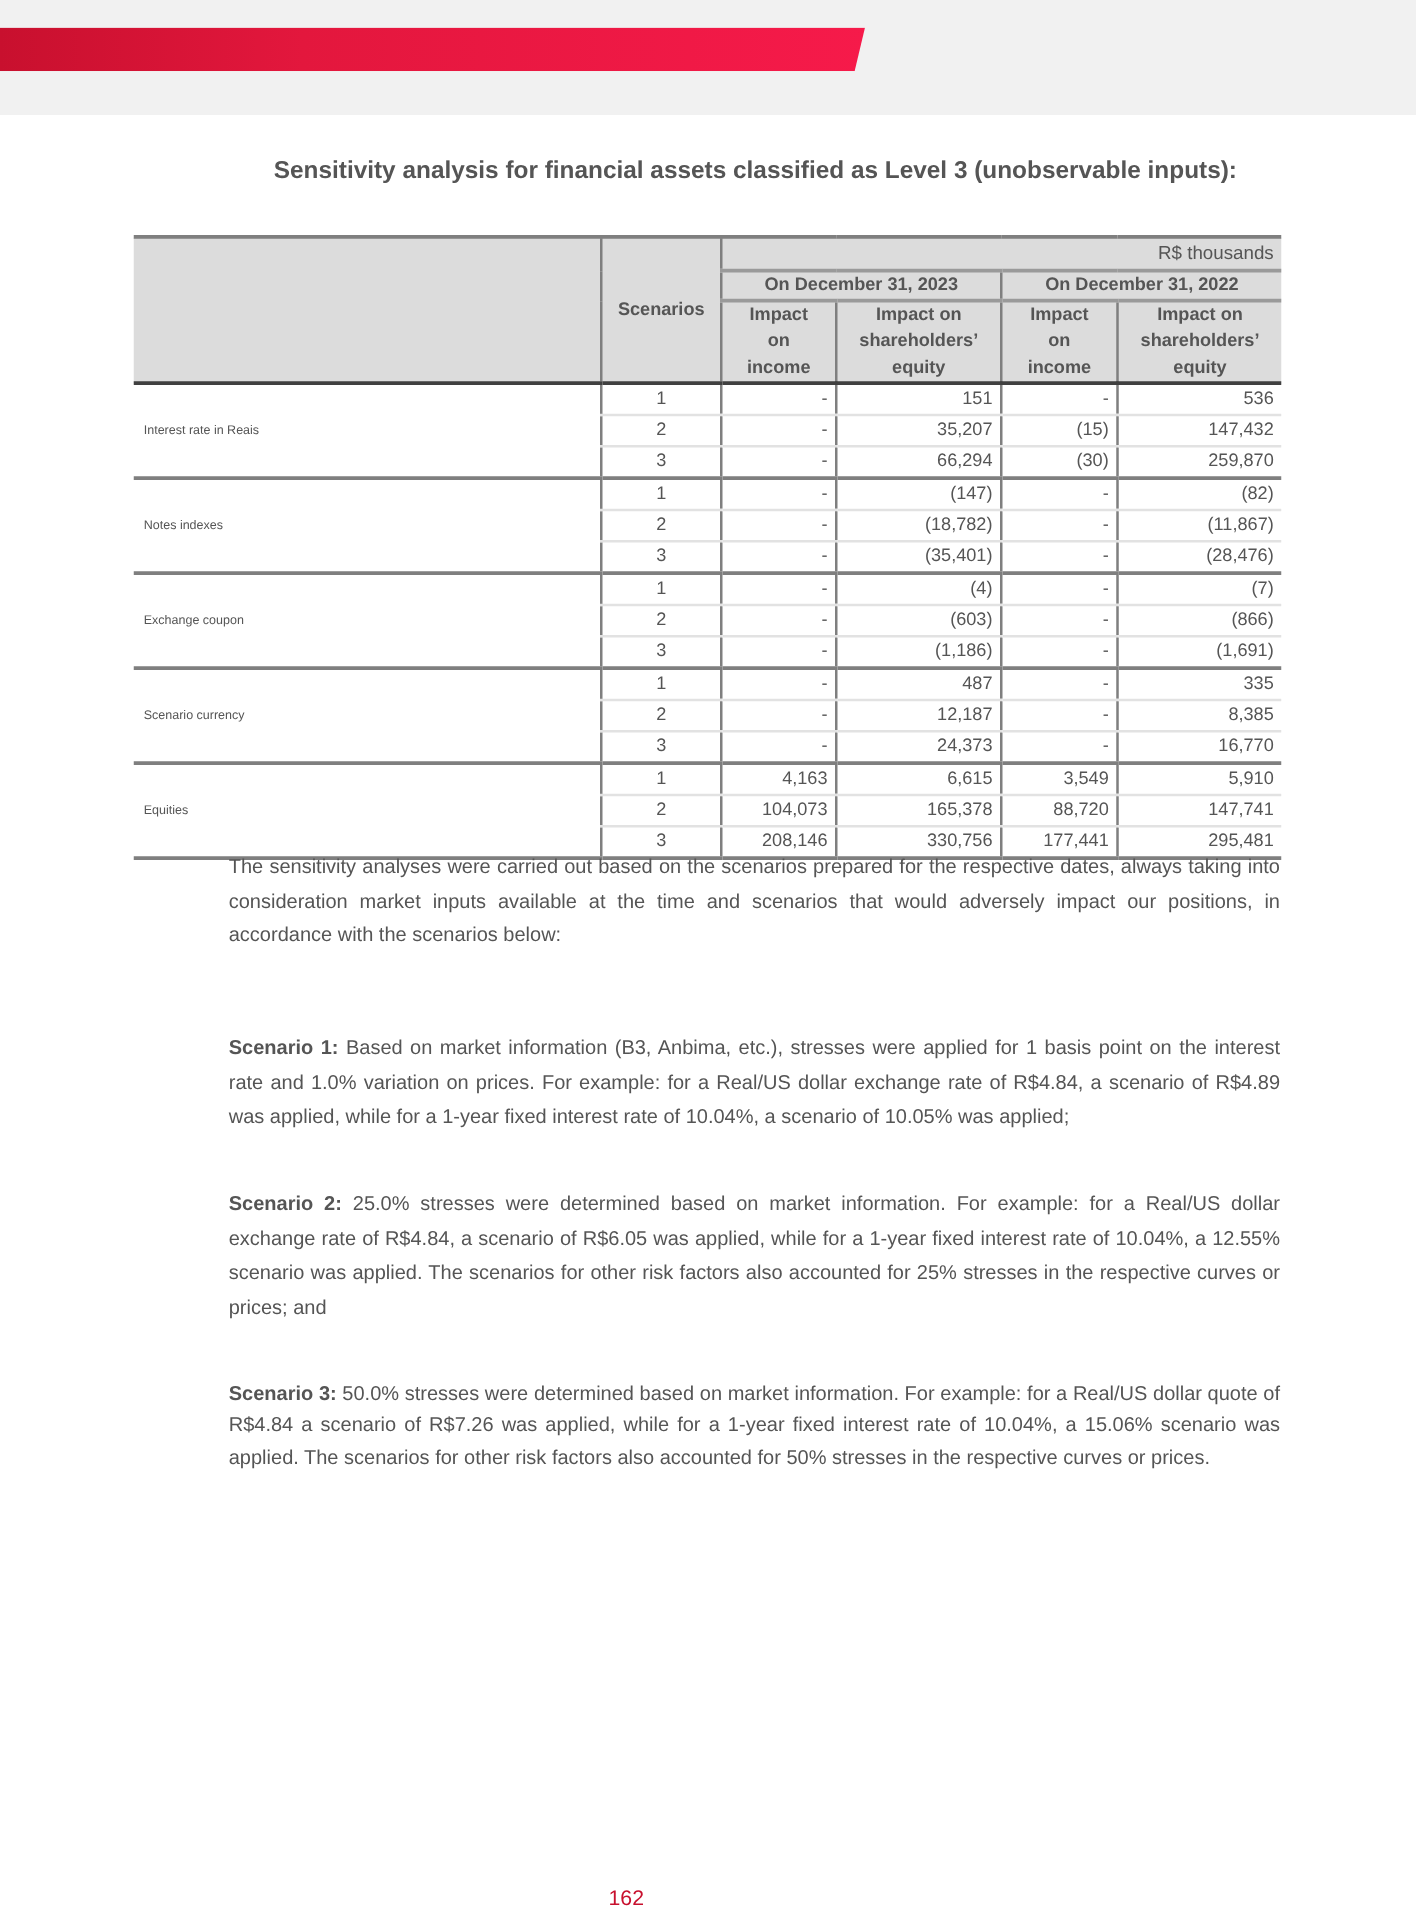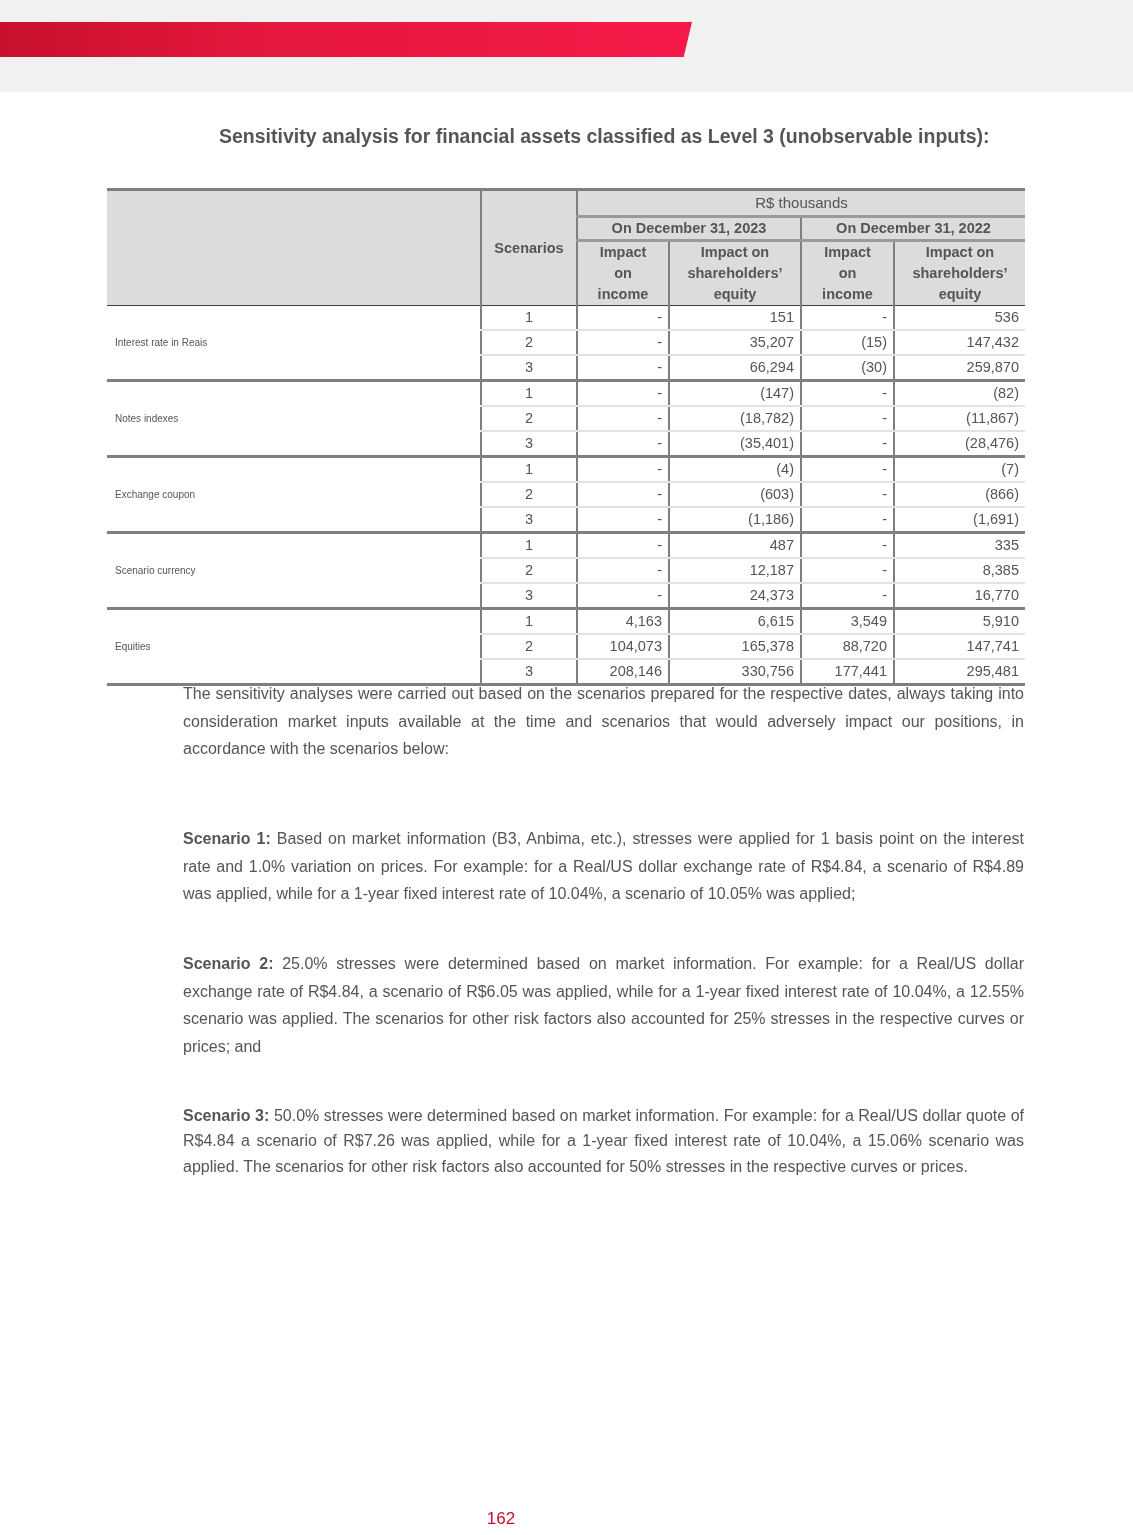--- a/index.html
+++ b/index.html
@@ -14,24 +14,24 @@
   }
   .header-line1 { position: absolute; left: 75px; top: 26px; font-size: 25px; color: #ffffff; letter-spacing: 0.2px; }
   .header-line2 { position: absolute; left: 75px; top: 60px; font-size: 25px; font-weight: bold; color: #ec1c45; }
 
   .section-title { position: absolute; left: 183px; top: 125px; width: 820px; font-size: 19.5px; font-weight: bold; color: #555555; line-height: 22px; margin-left: 36px; }
 
   table.sens { position: absolute; left: 107px; top: 188px; width: 918px; border-collapse: collapse; font-size: 14.5px; color: #555555; }
   table.sens td, table.sens th { padding: 0 6px; }
   .hdr { background: #dcdcdc; font-weight: bold; text-align: center; line-height: 21px; }
   .thick-top { border-top: 3px solid #7f7f7f; }
-  .thick-bottom { border-bottom: 1px solid #404040; }
+  .thick-bottom { border-bottom: 3px solid #404040; }
   .vline { border-left: 2px solid #7f7f7f; }
   .hdr-sub-top { border-top: 3px solid #9a9a9a; }
-  .unit-cell { text-align: center; font-weight: normal; font-size: 15px; line-height: 24px; }
+  .unit-cell { text-align: right; font-weight: normal; font-size: 15px; line-height: 24px; }
   .body-row td { height: 24px; line-height: 23px; border-bottom: 2px solid #e2e2e2; }
   .body-row.grp-end td { border-bottom: 3px solid #7f7f7f; }
   .num { text-align: right; }
   .ctr { text-align: center; }
   .label-cell { text-align: left; padding-left: 8px !important; font-size: 10px; border-bottom: 3px solid #7f7f7f !important; }
 
   .para { position: absolute; left: 183px; width: 841px; font-size: 16px; line-height: 27.5px; text-align: justify; color: #555555; }
   .para b { color: #555555; }
   .page-num { position: absolute; left: 0; width: 1002px; top: 1509px; text-align: center; font-size: 17px; color: #c8102e; }
 </style>

